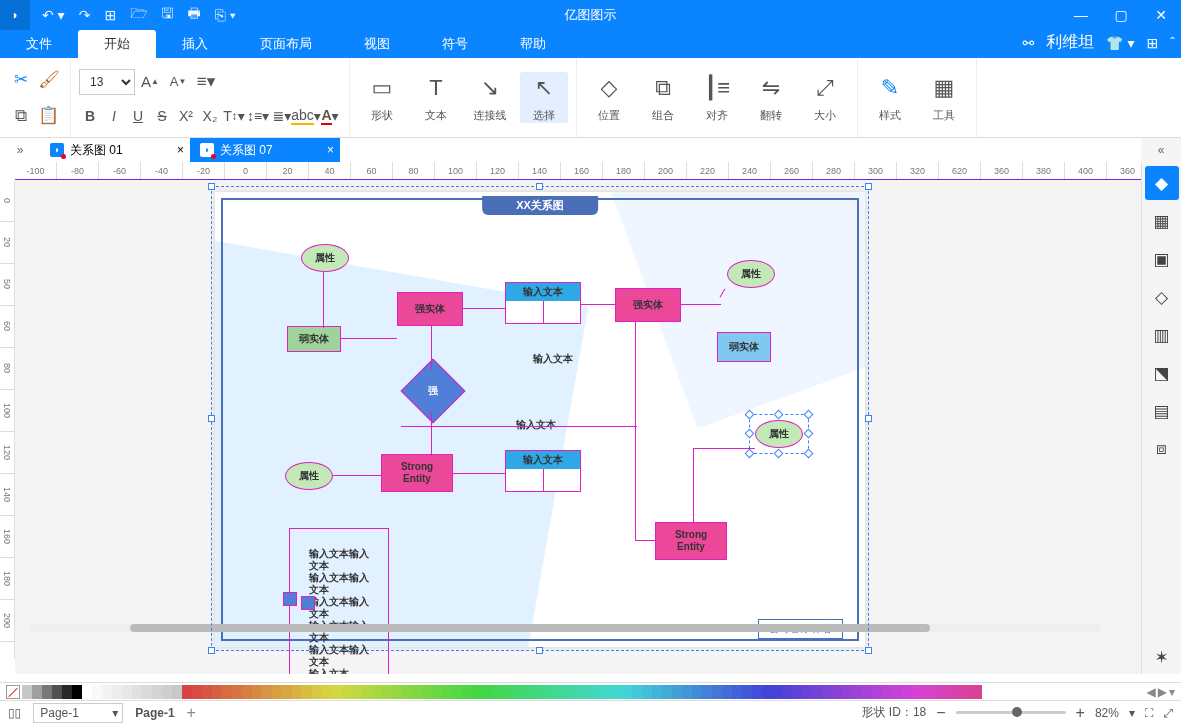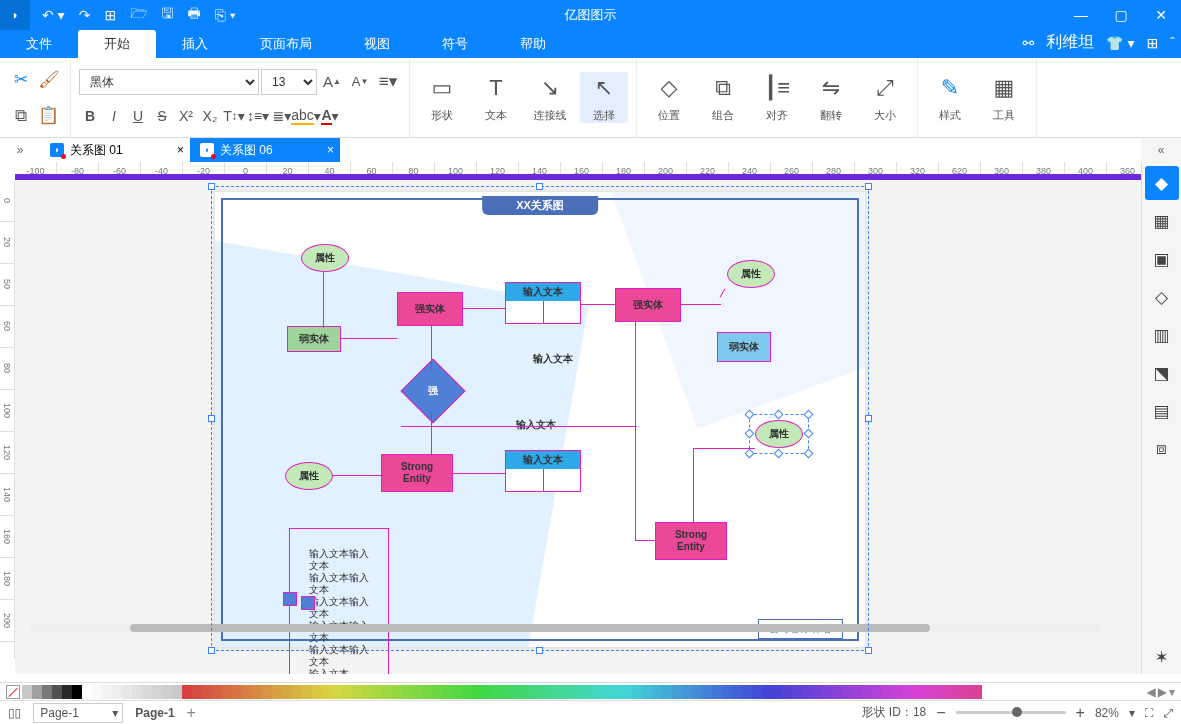--- a/index.html
+++ b/index.html
@@ -32,21 +32,21 @@
 .toolbar .brush{color:#b5651d;}
 .side-toggle-l { position:absolute; left:0; top:138px; width:40px; height:24px; display:flex; align-items:center; justify-content:center; color:#666; cursor:pointer; z-index:5;}
 .side-toggle-r { position:absolute; right:0; top:138px; width:40px; height:24px; display:flex; align-items:center; justify-content:center; color:#666; cursor:pointer; background:#f5f5f5;z-index:5;}
 .doctabs { position:absolute; left:40px; top:138px; height:24px; display:flex; align-items:flex-end; z-index:4;}
 .doctabs .dtab { height:24px; display:flex; align-items:center; padding:0 10px; background:#fff; gap:6px; cursor:pointer; min-width:150px; font-size:12px; position:relative; }
 .doctabs .dtab.active { background:#0a84ff; color:#fff; }
 .doctabs .dtab .dicon { width:14px; height:14px; background:#0a84ff; border-radius:2px; display:inline-flex; align-items:center; justify-content:center; color:#fff; font-size:9px; position:relative;}
 .doctabs .dtab.active .dicon { background:#fff; color:#0a84ff; }
 .doctabs .dtab .dicon::after{content:"";position:absolute;right:-2px;bottom:-2px;width:5px;height:5px;background:#e02;border-radius:50%;}
 .doctabs .dtab .close { position:absolute; right:6px; font-size:12px; }
-.ruler-h { position:absolute; left:15px; right:40px; top:162px; height:18px; background:#fff; border-bottom:6px solid #6d28d9; display:flex; font-size:9px; color:#777; overflow:hidden; z-index:3;}
+.ruler-h { position:absolute; left:15px; right:40px; top:162px; height:18px; background:#fff; border-bottom:1px solid #6d28d9; display:flex; font-size:9px; color:#777; overflow:hidden; z-index:3;}
 .ruler-h div { width:42px; text-align:center; border-right:1px solid #ddd; flex-shrink:0; line-height:18px;}
 .ruler-v { position:absolute; left:0; top:180px; width:15px; bottom:65px; background:#fff; border-right:1px solid #ddd; display:flex; flex-direction:column; font-size:9px; color:#777; overflow:hidden; z-index:3;}
 .ruler-v div { height:42px; display:flex; align-items:center; justify-content:center; writing-mode:vertical-rl; border-bottom:1px solid #ddd;}
 .canvas-wrap { position:absolute; left:15px; right:40px; top:180px; bottom:50px; background:#f4f4f4; overflow:hidden; }
 .canvas-page { position:absolute; left:200px; top:12px; width:650px; height:455px; background:#fff; box-shadow:0 0 5px rgba(0,0,0,.15); }
 .bg-decor{position:absolute;inset:0;overflow:hidden;}
 .bg-decor::before{content:"";position:absolute;left:-80px;bottom:-40px;width:420px;height:420px;background:#d9edff;opacity:.8;transform:rotate(10deg);}
 .bg-decor::after{content:"";position:absolute;right:-40px;top:-60px;width:260px;height:260px;background:#e8f2ff;opacity:.7;transform:rotate(-20deg);}
 .canvas-border{position:absolute;left:6px;right:6px;top:6px;bottom:6px;border:2px solid #4a6fb8;}
 .title-ribbon{position:absolute;top:4px;left:50%;transform:translateX(-50%);background:#4a6fb8;color:#fff;padding:2px 34px;font-size:11px;font-weight:bold;border-radius:0 0 6px 6px;}
@@ -62,21 +62,21 @@
 .sh.tbl{background:#fff;flex-direction:column;padding:0;}
 .sh.tbl .hd{background:#2ea8e6;width:100%;text-align:center;padding:2px 0;}
 .sh.tbl .bd{flex:1;display:flex;width:100%;}
 .sh.tbl .bd div{flex:1;border-right:1px solid #e020c0;} .sh.tbl .bd div:last-child{border:none;}
 .sh.diamond{background:#4f7fd6;transform:rotate(45deg);width:46px;height:46px;color:#fff;}
 .sh.diamond span{transform:rotate(-45deg);font-size:10px;}
 .conn{position:absolute;background:#e020c0;}
 .lbl{position:absolute;font-size:10px;color:#333;font-weight:600;}
 .shape-sel{position:absolute;border:1px dashed #3b82f6;}
 .shape-sel .h{position:absolute;width:7px;height:7px;border:1px solid #3b82f6;background:#fff;transform:rotate(45deg);} 
-.textbox{position:absolute;border:1px solid #e020c0;font-size:10px;font-weight:400;color:#333;padding:19px;line-height:12px;}
+.textbox{position:absolute;border:1px solid #e020c0;font-size:10px;font-weight:700;color:#333;padding:19px;line-height:12px;}
 .mini-sq{position:absolute;width:14px;height:14px;background:#4f7fd6;border:1px solid #e020c0;}
 .footer-tag{position:absolute;right:22px;bottom:8px;border:1px solid #4a6fb8;padding:2px 10px;font-size:10px;color:#4a6fb8;}
 .rpanel{position:absolute;right:0;top:162px;bottom:50px;width:40px;background:#f5f5f5;border-left:1px solid #ddd;display:flex;flex-direction:column;align-items:center;padding-top:4px;gap:4px;}
 .rpanel .ritem{width:34px;height:34px;display:flex;align-items:center;justify-content:center;color:#444;cursor:pointer;font-size:17px;border-radius:3px;}
 .rpanel .ritem.active{background:#0a84ff;color:#fff;}
 .hscroll{position:absolute;left:15px;right:40px;bottom:42px;height:8px;background:#eee;border-radius:4px;}
 .hscroll .thumb{position:absolute;left:100px;width:800px;top:0;bottom:0;background:#bbb;border-radius:4px;}
 .swatches{position:absolute;left:0;right:0;bottom:24px;height:18px;background:#fff;border-top:1px solid #ddd;display:flex;align-items:center;padding:0 6px;gap:2px;overflow:hidden;}
 .swatches .nocolor{width:14px;height:14px;border:1px solid #999;position:relative;}
 .swatches .nocolor::after{content:"";position:absolute;left:0;right:0;top:50%;height:1px;background:#e00;transform:rotate(-45deg);}
@@ -136,21 +136,20 @@
     </div>
     <div class="row2">
       <div class="tbtn">⧉</div>
       <div class="tbtn">📋</div>
     </div>
   </div>
     </div>
   <div class="tgroup">
       <div class="two-rows">
     <div class="row2">
-      <select class="tsel" style="width:180px"><option>黑体</option></select>
       <select class="tsel" style="width:56px"><option>13</option></select>
       <div class="tbtn" style="font-size:15px;">A<sup style="font-size:8px;">▲</sup></div>
       <div class="tbtn" style="font-size:13px;">A<sup style="font-size:8px;">▼</sup></div>
       <div class="tbtn">≡▾</div>
     </div>
     <div class="row2">
       <div class="tbtn sm">
             <b>B</b>
           </div>
       <div class="tbtn sm">
@@ -228,21 +227,21 @@
 <div class="side-toggle-r">«</div>
 
 <div class="doctabs">
   <div class="dtab">
       <span class="dicon">◗</span>
       <span>关系图 01</span>
       <span class="close">×</span>
     </div>
   <div class="dtab active">
       <span class="dicon">◗</span>
-      <span>关系图 06</span>
+      <span>关系图 07</span>
       <span class="close">×</span>
     </div>
 </div>
 
 <div class="ruler-h" id="rulerH">
     <div>-100</div>
     <div>-80</div>
     <div>-60</div>
     <div>-40</div>
     <div>-20</div>

